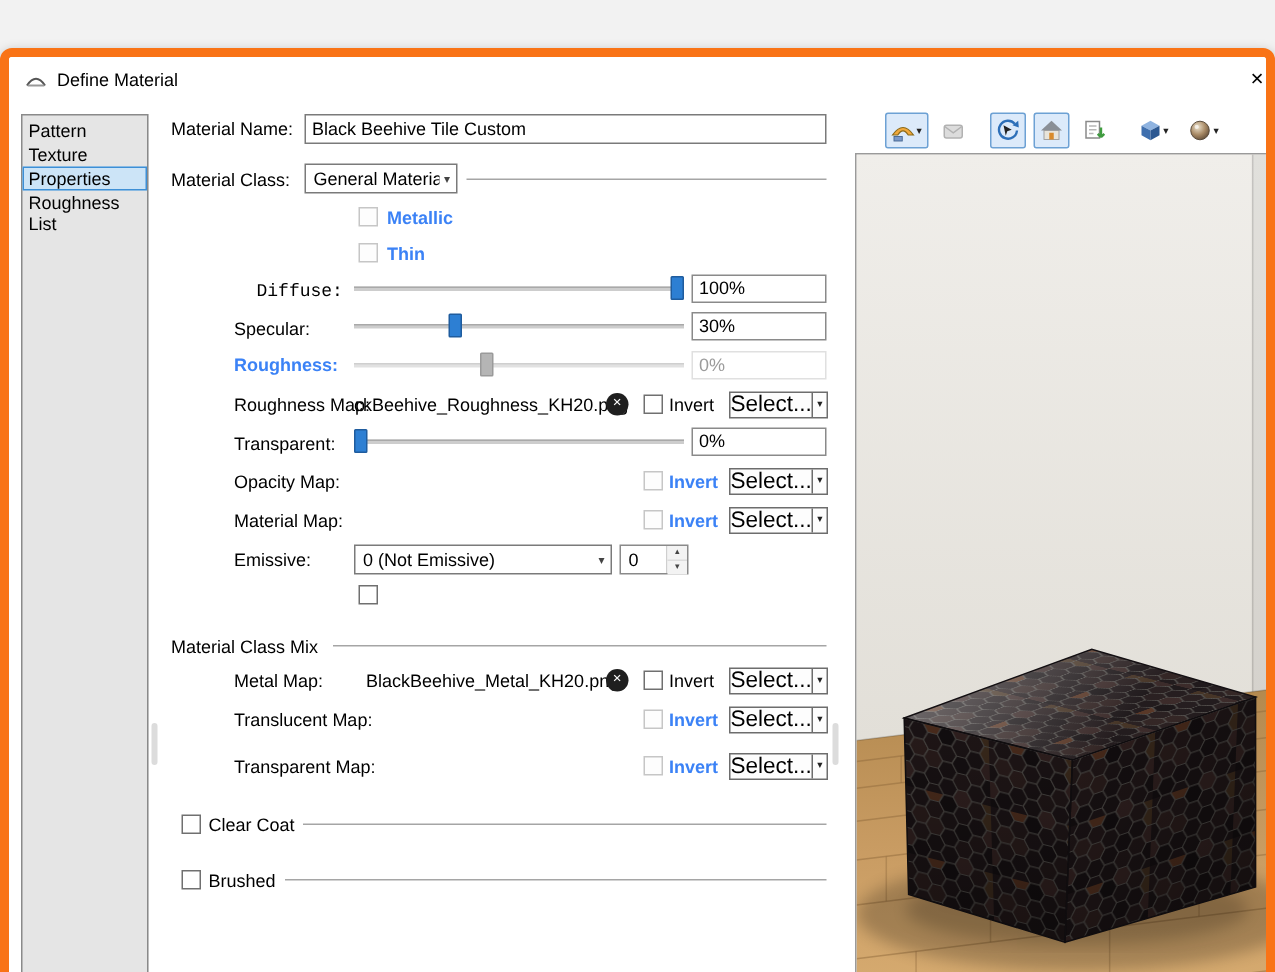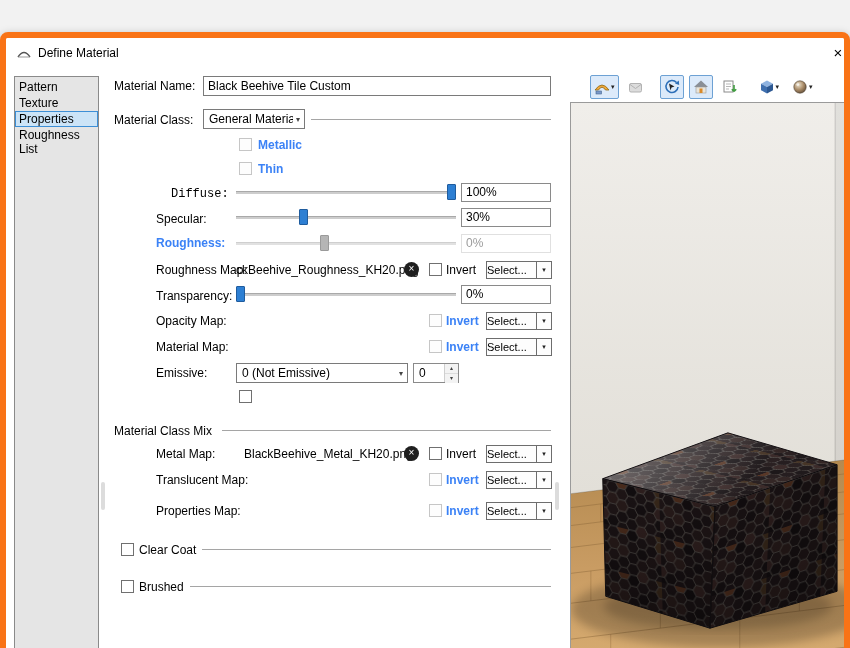--- a/index.html
+++ b/index.html
@@ -40,21 +40,21 @@
   .track.tdis { background:#e1e1e1; border-top-color:#cfcfcf; }
   .handle { position:absolute; width:9px; height:16px; background:#2d7fd3;
             border:1px solid #1f5c9e; border-radius:1px; }
   .handle.hdis { background:#b5b5b5; border-color:#9a9a9a; }
   .cb { position:absolute; width:13px; height:13px; border:1px solid #707070; background:#fff; }
   .cb.cdis { border-color:#c6c6c6; background:#fdfdfd; }
   .clearbtn { position:absolute; width:15px; height:15px; border-radius:50%; background:#1f1f1f;
               color:#fff; font-size:10px; line-height:14px; text-align:center; cursor:pointer; }
   .selbtn { position:absolute; width:66px; height:18px; border:1px solid #6d6d6d; background:#fdfdfd;
             display:flex; cursor:pointer; }
-  .selbtn .smain { flex:1; line-height:16px; font-size:11px; }
+  .selbtn .smain { flex:1; text-align:center; line-height:16px; font-size:15px; }
   .selbtn .sarr { width:15px; border-left:1px solid #6d6d6d; text-align:center; line-height:16px; font-size:7px; color:#222; }
   .spinner { position:absolute; width:46px; height:20px; border:1px solid #8a8a8a; background:#fff; display:flex; }
   .spinner .spv { flex:1; padding-left:5px; line-height:18px; }
   .spinner .spb { width:14px; border-left:1px solid #cfcfcf; display:flex; flex-direction:column; }
   .spinner .spb div { flex:1; font-size:6px; line-height:9px; text-align:center; color:#444; background:#f3f3f3; }
   .spinner .spb div:first-child { border-bottom:1px solid #dcdcdc; }
   .sep { position:absolute; height:1px; background:#a5a5a5; }
   .splitter { position:absolute; width:4px; height:28px; background:#dcdcdc; border-radius:2px; }
 
   
@@ -127,21 +127,21 @@
   <span class="lbl" style="left:150px; top:225px;text-align:right;">Roughness Map:</span>
   <span class="lbl" style="left:230px; top:225px;">ckBeehive_Roughness_KH20.png</span>
   <span class="clearbtn" style="left:398px; top:224px;">×</span>
   <span class="cb" style="left:423px; top:225px;"></span>
   <span class="lbl" style="left:440px; top:225px;">Invert</span>
   <div class="selbtn" style="left:480px; top:223px;">
     <span class="smain">Select...</span>
     <span class="sarr">▾</span>
   </div>
 
-  <span class="lbl" style="left:150px; top:251px;">Transparency:</span>
+  <span class="lbl" style="left:150px; top:251px;">Transparent:</span>
   <div class="track" style="left:230px; top:255px;"></div>
   <div class="handle" style="top: 248px; left: 230px;"></div>
   <div class="valbox" style="left:455px; top:247px;">0%</div>
 
   <span class="lbl" style="left:150px; top:276px;">Opacity Map:</span>
   <span class="cb cdis" style="left:423px; top:276px;"></span>
   <span class="lbl dis" style="left:440px; top:276px;">Invert</span>
   <div class="selbtn" style="left:480px; top:274px;">
     <span class="smain">Select...</span>
     <span class="sarr">▾</span>
@@ -184,21 +184,21 @@
   </div>
 
   <span class="lbl" style="left:150px; top:435px;">Translucent Map:</span>
   <span class="cb cdis" style="left:423px; top:435px;"></span>
   <span class="lbl dis" style="left:440px; top:435px;">Invert</span>
   <div class="selbtn" style="left:480px; top:433px;">
     <span class="smain">Select...</span>
     <span class="sarr">▾</span>
   </div>
 
-  <span class="lbl" style="left:150px; top:466px;">Properties Map:</span>
+  <span class="lbl" style="left:150px; top:466px;">Transparent Map:</span>
   <span class="cb cdis" style="left:423px; top:466px;"></span>
   <span class="lbl dis" style="left:440px; top:466px;">Invert</span>
   <div class="selbtn" style="left:480px; top:464px;">
     <span class="smain">Select...</span>
     <span class="sarr">▾</span>
   </div>
 
   <span class="cb" style="left:115px; top:505px;"></span>
   <span class="lbl" style="left:133px; top:505px;">Clear Coat</span>
   <div class="sep" style="left:196px; top:511px; width:349px;"></div>

